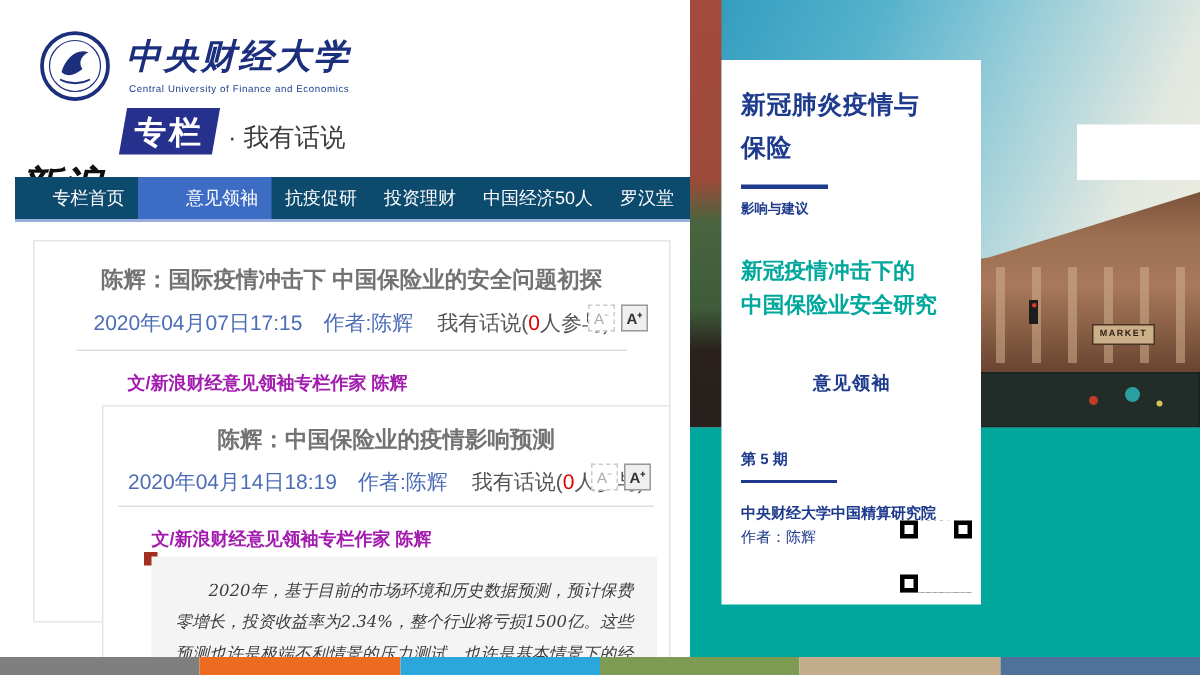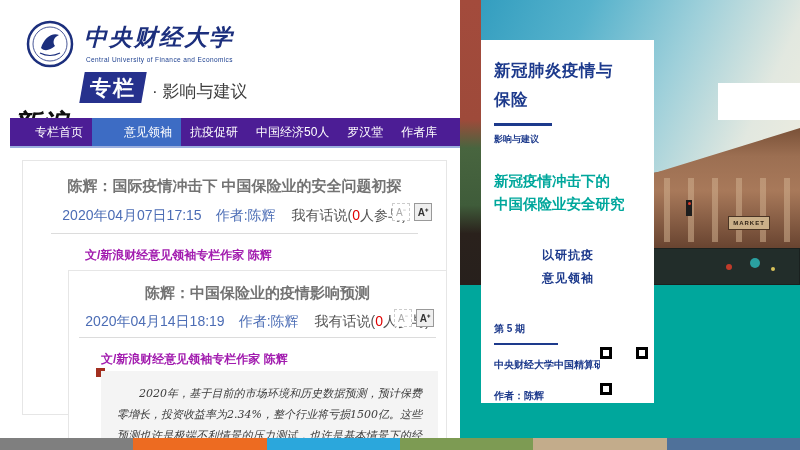--- a/index.html
+++ b/index.html
@@ -13,21 +13,21 @@
                font-style:italic; font-weight:bold; font-size:23px; color:#1c2f7d; letter-spacing:2px;}
   .univ-sub { position:absolute; left:86px; top:56px; font-size:6.5px; color:#1c3f8f; letter-spacing:0.4px;}
   .sina-word { position:absolute; left:12px; top:70px; font-size:28px; font-weight:bold;
                font-style:italic; color:#0f0f0f; letter-spacing:1px;margin-top:36px;}
   .col-box { position:absolute; left:82px; top:72px; width:62px; height:31px; background:#26318d;
              transform:skewX(-10deg); display:flex; align-items:center; justify-content:center; }
   .col-box span { transform:skewX(10deg); color:#fff; font-size:21px; font-weight:bold; letter-spacing:2px;}
   .tagline { position:absolute; left:152px; top:80px; font-size:17px; color:#3d3d3d; }
 
   
-  .nav { position:absolute; left:10px; top:118px; width:450px; height:28px; background:#4c1d95;
+  .nav { position:absolute; left:10px; top:118px; width:450px; height:28px; background:#0c4a6e;
          display:flex; align-items:stretch; padding-left:16px; }
   .nav-item { color:#fff; font-size:12px; line-height:28px; padding:0 9px; cursor:pointer; white-space:nowrap;}
   .nav-item.active { background:#3d6cc4;padding-left:32px; }
   .nav-under { position:absolute; left:10px; top:146px; width:450px; height:2px; background:#9aaede; }
 
   
   .card { position:absolute; background:#fff; border:1px solid #e6e6e6; }
   .card1 { left:22px; top:160px; width:425px; height:255px; }
   .card2 { left:68px; top:270px; width:379px; height:168px; border-bottom:none; z-index:3;}
   .art-title { position:absolute; left:0; right:0; text-align:center; font-size:15px;
@@ -81,21 +81,21 @@
                  padding:16px 12px 0 13px; z-index:2;}
   .p-title { font-size:16.5px; font-weight:bold; color:#1d3a8c; line-height:29px; letter-spacing:0.5px;}
   .p-rule1 { width:58px; height:3px; background:#1d3a8c; margin-top:9px;}
   .p-kicker { font-size:9px; font-weight:bold; color:#1d3a8c; margin-top:7px;}
   .p-sub { margin-top:24px; font-size:14.5px; font-weight:bold; color:#00a79c; line-height:23px;}
   .p-slogan { margin-top:28px; text-align:center; font-size:12px; font-weight:bold; color:#1d3a8c;
               line-height:23px; letter-spacing:1px;}
   .p-issue { margin-top:32px; font-size:10px; font-weight:bold; color:#1d3a8c;}
   .p-rule2 { width:64px; height:2px; background:#1d3a8c; margin-top:7px;}
   .p-inst { margin-top:13px; font-size:10px; font-weight:bold; color:#1d3a8c;}
-  .p-auth { margin-top:17px; font-size:10px; font-weight:bold; color:#1d3a8c;}
+  .p-auth { margin-top:2px; font-size:10px; font-weight:normal; color:#1d3a8c;}
   .qr { position:absolute; right:6px; bottom:8px; width:48px; height:48px; background:#fff;
         background-image:
           repeating-linear-gradient(90deg,#000 0 2px,transparent 2px 5px,#000 5px 6px,transparent 6px 9px),
           repeating-linear-gradient(0deg,#000 0 2px,transparent 2px 4px,#000 4px 5px,transparent 5px 9px);
         background-blend-mode:screen;}
   .qr i { position:absolute; width:12px; height:12px; border:3px solid #000; background:#fff;}
   .qr i.tl{left:0;top:0;} .qr i.tr{right:0;top:0;} .qr i.bl{left:0;bottom:0;}
 
   
   .footer { position:absolute; left:0; top:438px; width:800px; height:12px; display:flex; z-index:9;}
@@ -112,26 +112,27 @@
     <path d="M15 28 C18 18, 26 12, 33 15 C28 17, 26 22, 29 26 C24 30, 19 32, 15 28 Z" fill="#1c2f7d"></path>
     <path d="M14 33 q10 5 20 0" fill="none" stroke="#1c2f7d" stroke-width="1.2"></path>
   </svg>
   <div class="univ-name">中央财经大学</div>
   <div class="univ-sub">Central University of Finance and Economics</div>
 
   <div class="sina-word">新浪</div>
   <div class="col-box">
     <span>专栏</span>
   </div>
-  <div class="tagline">· 影响与建议</div>
+  <div class="tagline">· 我有话说</div>
 
   <div class="nav">
     <div class="nav-item">专栏首页</div>
     <div class="nav-item active">意见领袖</div>
     <div class="nav-item">抗疫促研</div>
+    <div class="nav-item">投资理财</div>
     <div class="nav-item">中国经济50人</div>
     <div class="nav-item">罗汉堂</div>
     <div class="nav-item">作者库</div>
   </div>
   <div class="nav-under"></div>
 
   <div class="card card1">
     <div class="art-title" style="top:16px;">陈辉：国际疫情冲击下 中国保险业的安全问题初探</div>
     <div class="meta" style="top:46px;">
       <span class="date">2020年04月07日17:15</span><span class="auth">作者:陈辉</span><span class="cmt"><span>我有话说(</span><b>0</b><span>人参与)</span></span>
@@ -178,21 +179,20 @@
         <div>新冠肺炎疫情与</div>
         <div>保险</div>
       </div>
       <div class="p-rule1"></div>
       <div class="p-kicker">影响与建议</div>
       <div class="p-sub">
         <div>新冠疫情冲击下的</div>
         <div>中国保险业安全研究</div>
       </div>
       <div class="p-slogan">
-        <div>以研抗疫</div>
         <div>意见领袖</div>
       </div>
       <div class="p-issue">第 5 期</div>
       <div class="p-rule2"></div>
       <div class="p-inst">中央财经大学中国精算研究院</div>
       <div class="p-auth">作者：陈辉</div>
       <div class="qr">
           <i class="tl"></i>
           <i class="tr"></i>
           <i class="bl"></i>

